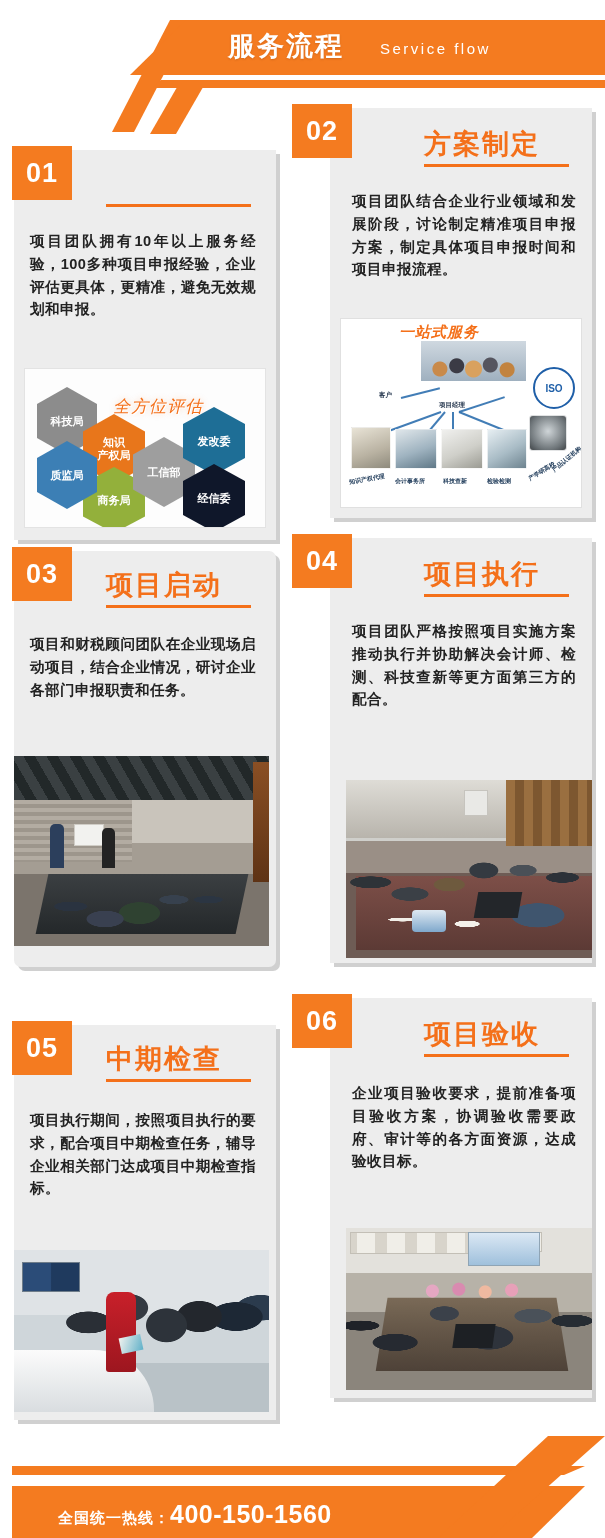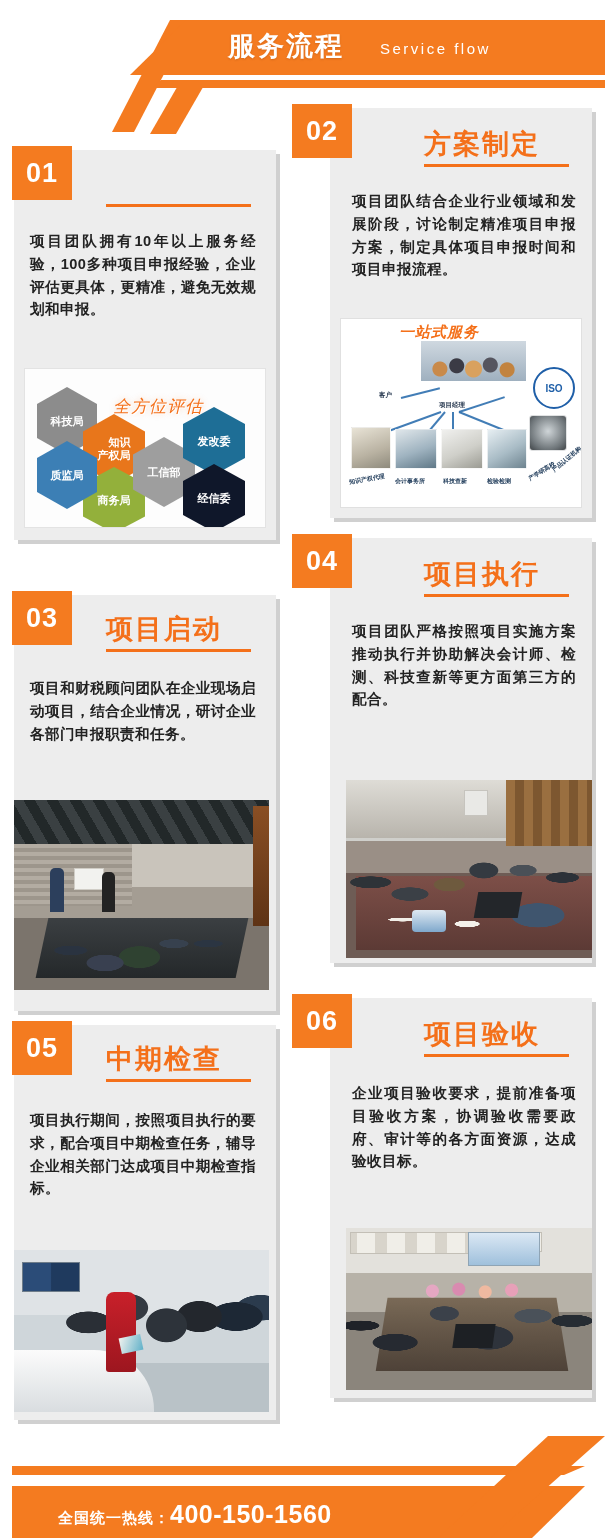--- a/index.html
+++ b/index.html
@@ -61,21 +61,21 @@
 
   
   .hexwrap { position: absolute; background: #fdfdfd; border: 1px solid #e3e3e3; overflow: hidden; }
   .hexwrap .hx-title {
     position: absolute; left: 88px; top: 6px;
     font-size: 17px; font-weight: normal; color: #F4701A; letter-spacing: 1px;
     font-style: italic; text-shadow: 1px 1px 0 #fff, 0 0 6px rgba(244,112,26,.35); margin-top: 20px;
   }
   .hex {
     position: absolute; display: flex; align-items: center; justify-content: center;
-    color: #fff; font-weight: bold; font-size: 11px; line-height: 1.15; text-align: right;
+    color: #fff; font-weight: bold; font-size: 11px; line-height: 1.15; text-align: center;
     clip-path: polygon(50% 0%, 100% 25%, 100% 75%, 50% 100%, 0% 75%, 0% 25%);
   }
 
   
   .osswrap { position: absolute; background: #ffffff; border: 1px solid #e0e0e0; overflow: hidden; }
   .oss-title {
     position: absolute; left: 58px; top: 4px; font-size: 15px; font-weight: bold;
     color: #F4701A; font-style: italic; letter-spacing: 1px;
   }
   .oss-photo {
@@ -195,21 +195,21 @@
 
     <div class="oss-botlbl" style="left:8px; top:156px; transform:rotate(-10deg);">知识产权代理</div>
     <div class="oss-botlbl" style="left:54px; top:158px;">会计事务所</div>
     <div class="oss-botlbl" style="left:102px; top:158px;">科技查新</div>
     <div class="oss-botlbl" style="left:146px; top:158px;">检验检测</div>
     <div class="oss-botlbl" style="left:186px; top:148px; transform:rotate(-32deg);">产学研高校</div>
     <div class="oss-botlbl" style="left:208px; top:136px; transform:rotate(-40deg);">产品认证机构</div>
   </div>
 </div>
 
-<div class="card" style="left:14px; top:595px; width:262px; height:416px;">
+<div class="card" style="left:14px; top:551px; width:262px; height:416px;border-radius:7px;">
   <div class="badge" style="left:-2px; top:-4px;">03</div>
   <div class="card-title" style="left:92px; top:16px;">项目启动</div>
   <div class="title-rule" style="left:92px; top:54px; width:145px;"></div>
   <div class="card-body" style="left:16px; top:82px; width:226px;">项目和财税顾问团队在企业现场启动项目，结合企业情况，研讨企业各部门申报职责和任务。</div>
 
   <div class="photo" style="left:0px; top:205px; width:255px; height:190px;
               background:linear-gradient(180deg,#2f3436 0 22%, #c9c4bb 22% 46%, #a49d93 46% 62%, #7b746c 62% 100%);">
     <div class="ph-el" style="left:0;top:0;width:100%;height:44px;
            background:repeating-linear-gradient(60deg,#3a4042 0 10px,#222829 10px 20px),
                       repeating-linear-gradient(-60deg,rgba(255,255,255,.06) 0 12px,transparent 12px 24px);"></div>

